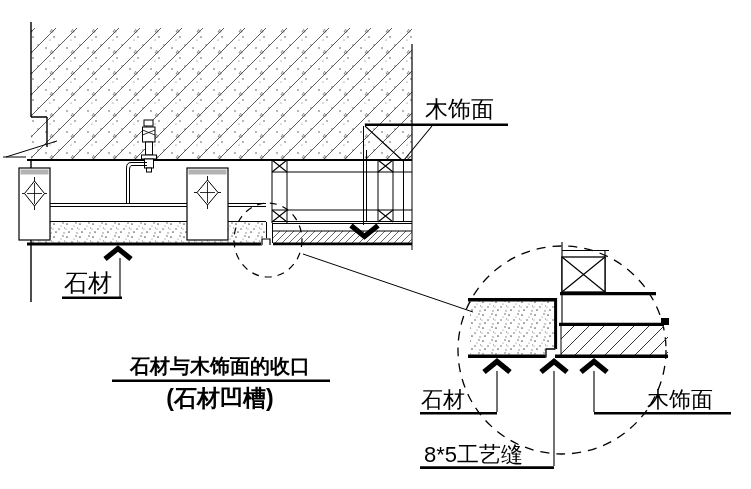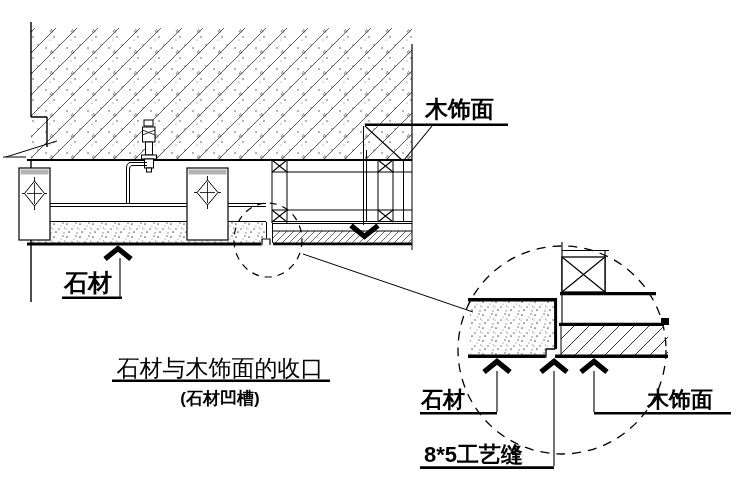--- a/index.html
+++ b/index.html
@@ -2,29 +2,29 @@
 <html><head>
 <meta charset="utf-8">
 <style>
   html,body{margin:0;padding:0;background:#ffffff;}
   #canvas{
     position:relative;width:751px;height:489px;background:#ffffff;overflow:hidden;
     font-family:"Liberation Sans","DejaVu Sans",sans-serif;color:#000;
   }
   #linework{position:absolute;left:0;top:0;}
   .lbl{
-    position:absolute;font-weight:bold;white-space:nowrap;line-height:1.05;
+    position:absolute;font-weight:normal;white-space:nowrap;line-height:1.05;
     color:#000;letter-spacing:0px;text-align:right;
   }
   .fs23{font-size:23px;}
   .fs24{font-size:24px;}
   .fs22{font-size:22px;}
   #title-block{position:absolute;left:112px;top:353px;width:216px;text-align:center;}
-  #title-block .t1{font-size:23px;font-weight:normal;white-space:nowrap;}
-  #title-block .t2{font-size:17px;font-weight:bold;white-space:nowrap;margin-top:3px;}
+  #title-block .t1{font-size:20px;font-weight:bold;white-space:nowrap;}
+  #title-block .t2{font-size:23px;font-weight:bold;white-space:nowrap;margin-top:3px;}
 </style>
 </head>
 <body>
 
 <div id="canvas">
 
 <svg id="linework" width="751" height="489" viewBox="0 0 751 489">
   <defs>
 
     <pattern id="hatchConcrete" width="21" height="21" patternUnits="userSpaceOnUse">

